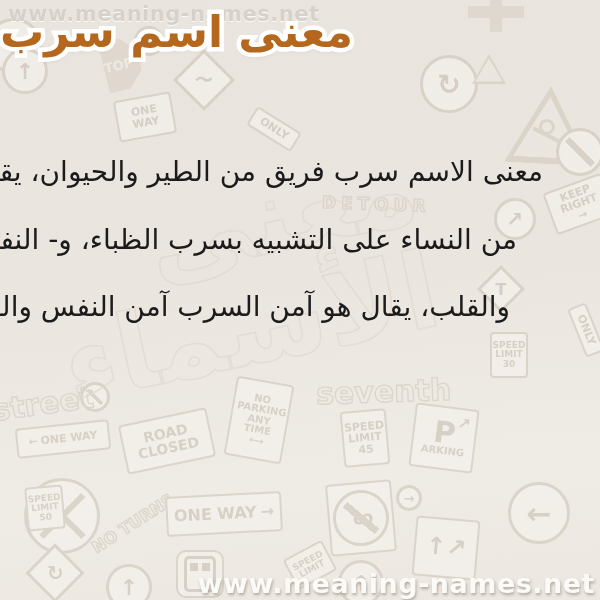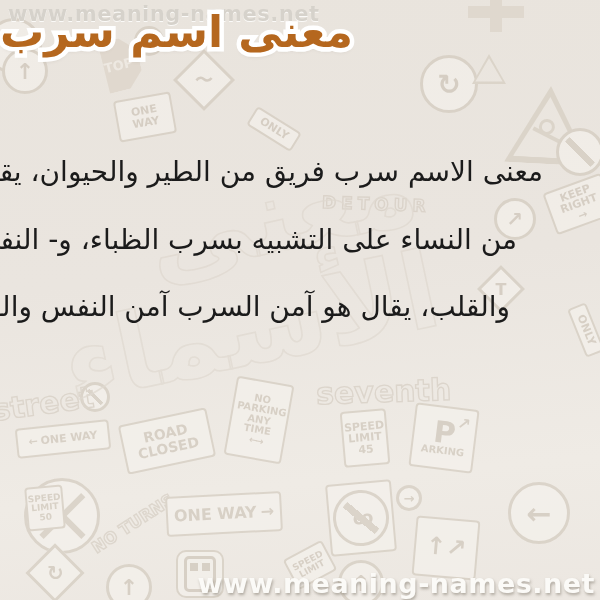--- a/index.html
+++ b/index.html
@@ -87,20 +87,23 @@
       </div>
     <div class="sign circle" style="left:494px;top:198px;width:42px;height:42px;font-size:20px;">
         <span>↗</span>
       </div>
     <div class="sign outline-word" style="left:322px;top:194px;font-size:17px;letter-spacing:5px;transform:rotate(2deg);"><span>DETOUR</span></div>
     <div class="sign circle nobar" style="left:80px;top:196px;width:30px;height:30px;"></div>
     <div class="sign circle xbars" style="left:24px;top:262px;width:76px;height:76px;"></div>
     <div class="sign diamond" style="left:484px;top:272px;width:34px;height:34px;font-size:16px;">
         <span>T</span>
       </div>
+    <div class="sign plate" style="left:490px;top:332px;width:38px;height:46px;font-size:9px;">
+        <span>SPEED LIMIT 30</span>
+      </div>
     <div class="sign plate" style="left:560px;top:320px;width:52px;height:20px;font-size:11px;transform:rotate(68deg);">
         <span>ONLY</span>
       </div>
     <div class="sign outline-word" style="left:-8px;top:386px;font-size:30px;transform:rotate(-8deg);"><span>street</span></div>
     <div class="sign outline-word" style="left:316px;top:374px;font-size:30px;transform:rotate(-2deg);"><span>seventh</span></div>
     <div class="sign plate" style="left:16px;top:424px;width:94px;height:30px;font-size:11px;transform:rotate(-6deg);flex-direction:row;gap:3px;">
         <span>←</span>
         <span>ONE WAY</span>
       </div>
     <div class="sign plate" style="left:122px;top:416px;width:90px;height:50px;font-size:14px;transform:rotate(-12deg);">

